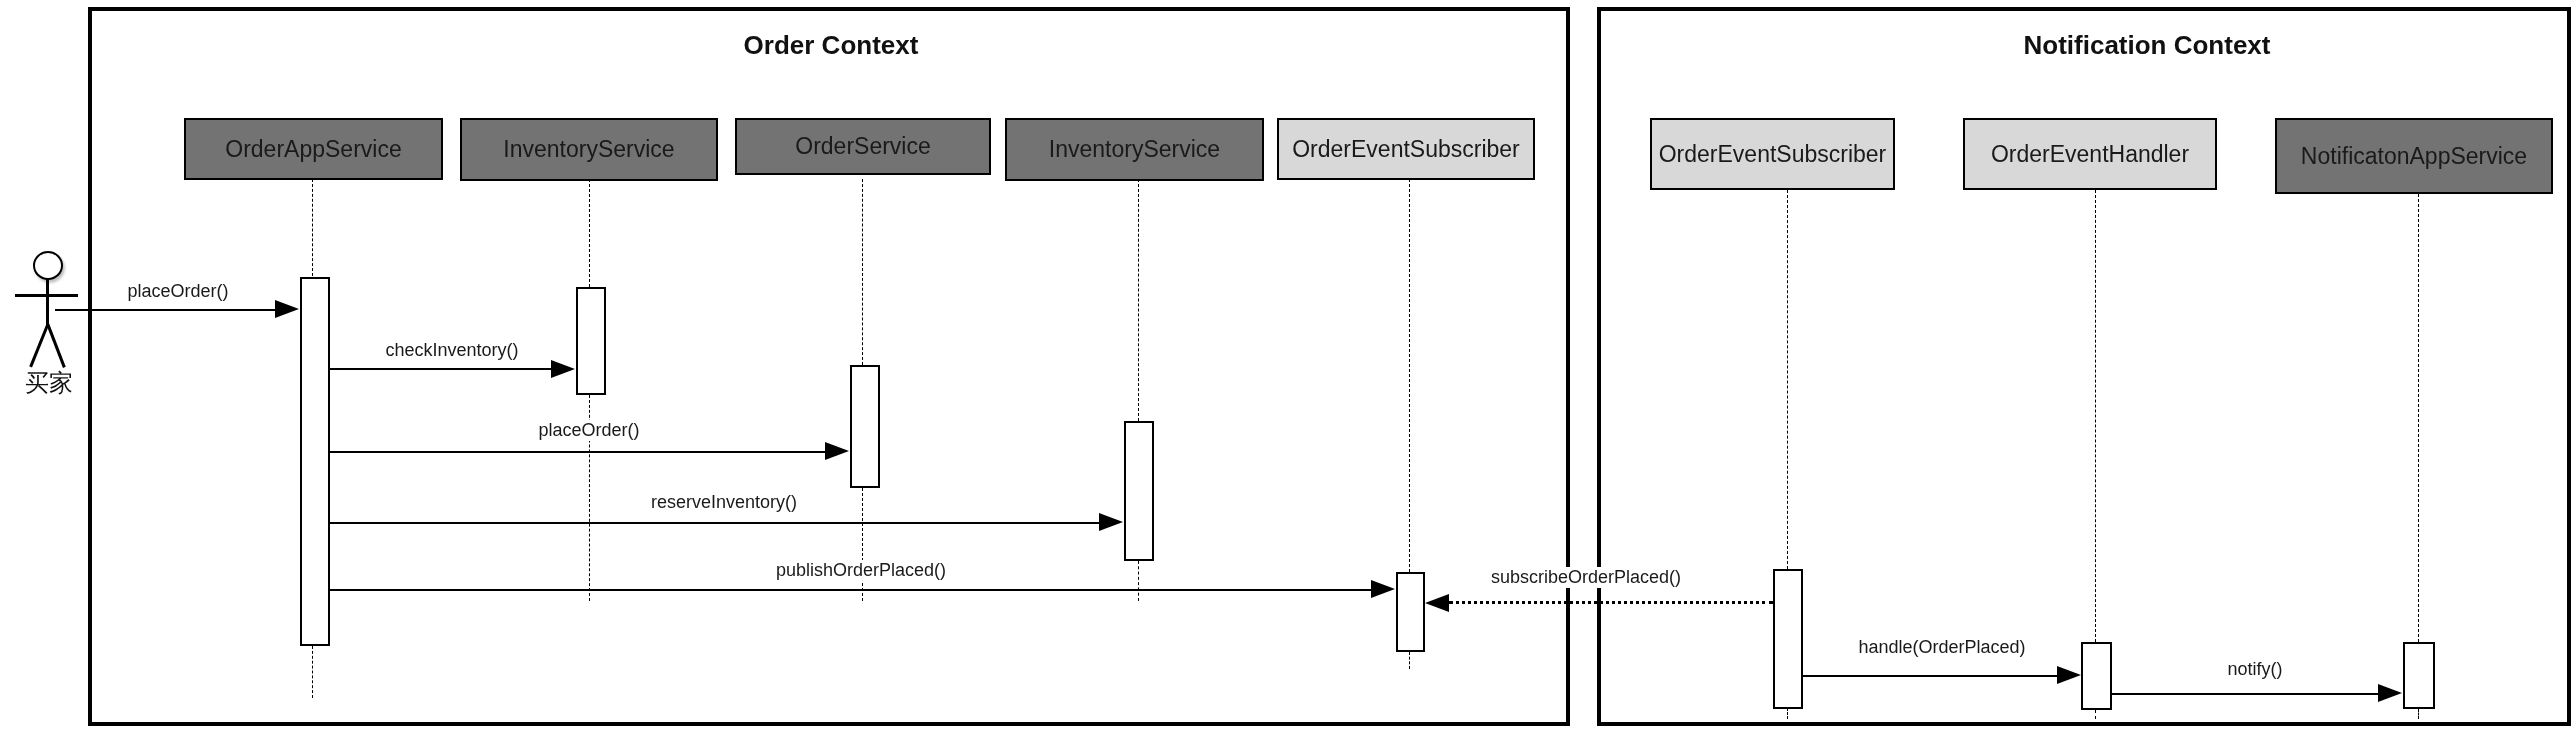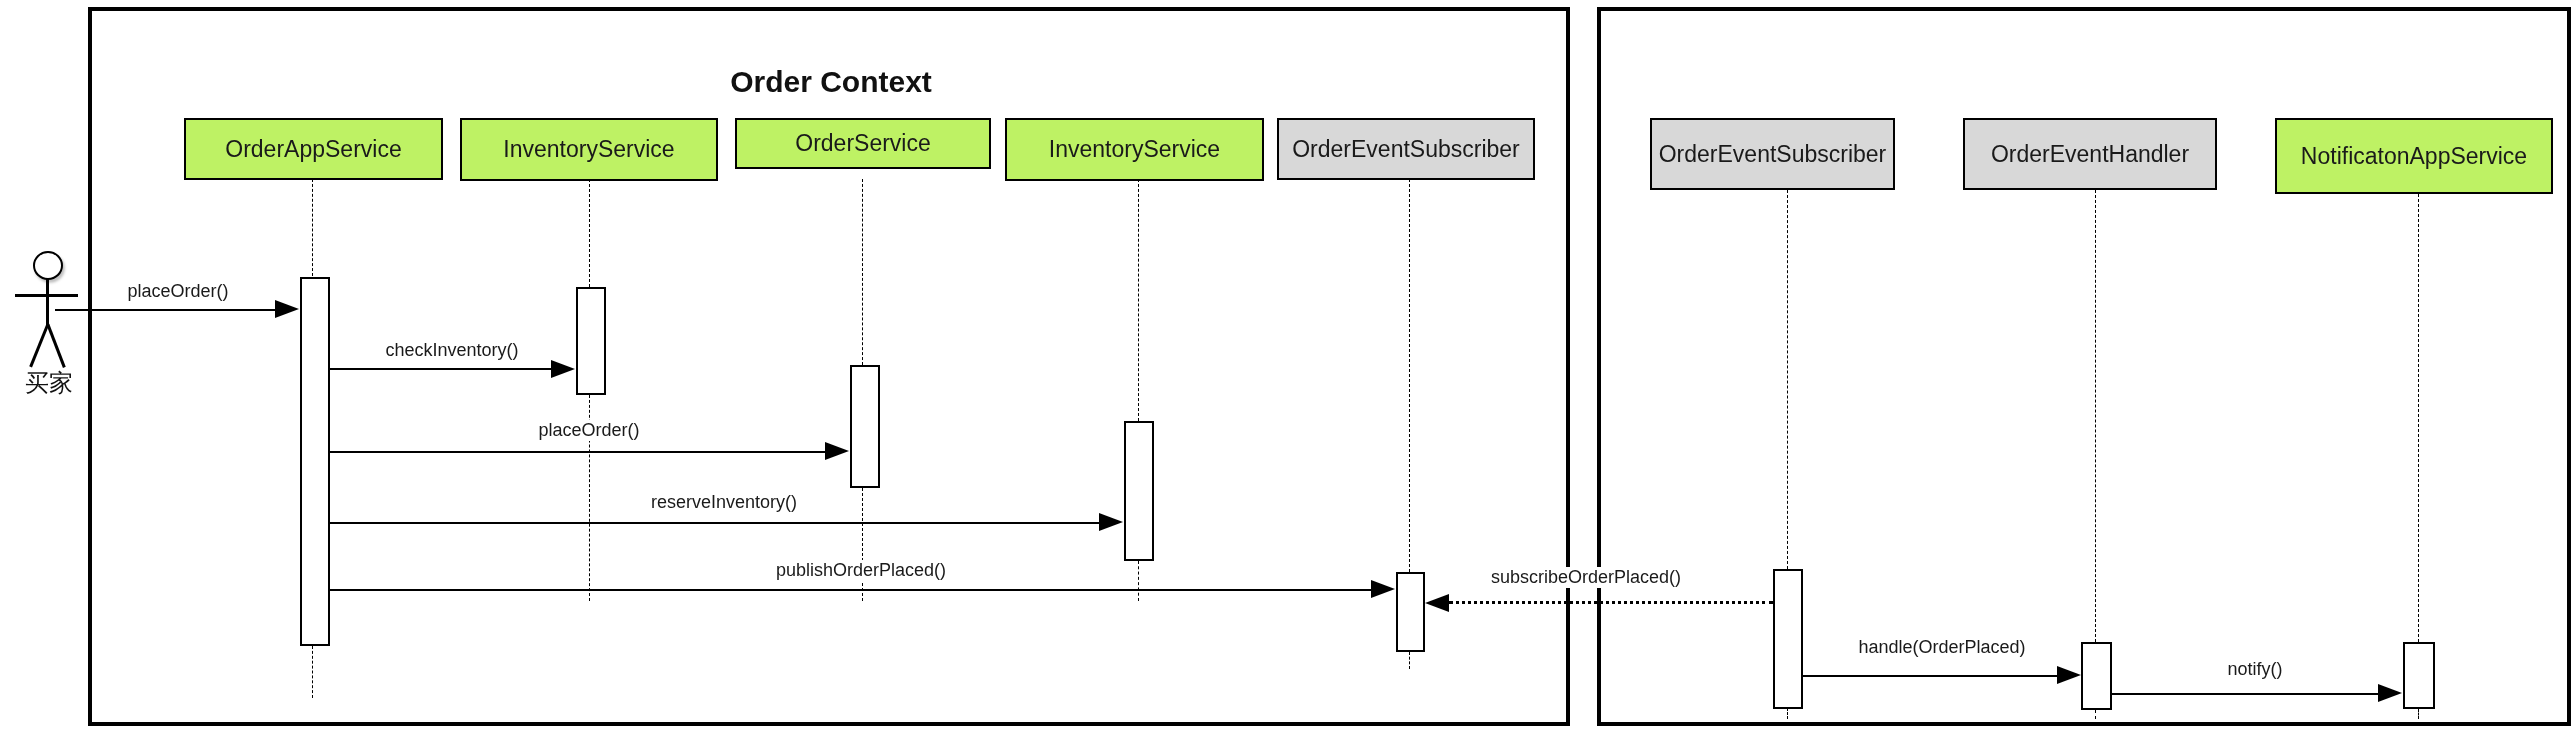--- a/index.html
+++ b/index.html
@@ -9,27 +9,27 @@
     font-family: "Liberation Sans", "DejaVu Sans", sans-serif;
     color: #111111;
     position: relative;
     overflow: hidden;
   }
   .canvas { position: absolute; left: 0; top: 0; width: 2576px; height: 730px; }
 
   .ctx { position: absolute; border: 4.4px solid #000; background: transparent; z-index: 1; }
   .ctx-title {
     position: absolute; transform: translateX(-50%);
-    font-size: 30px; font-weight: bold; white-space: nowrap; z-index: 2; margin-top: 35px;
+    font-size: 26px; font-weight: bold; white-space: nowrap; z-index: 2;
   }
 
   .dash { position: absolute; width: 0; border-left: 1.8px dashed #000; z-index: 2; }
 
   .part {
-    position: absolute; border: 2.7px solid #000; background: #bef264;
+    position: absolute; border: 2.7px solid #000; background: #737373;
     display: flex; align-items: center; justify-content: center;
     font-size: 23px; white-space: nowrap; z-index: 3; color: #1a1a1a;
   }
   .part.gray { background: #d8d8d8; }
 
   .bar { position: absolute; border: 2.7px solid #000; background: #ffffff; z-index: 3; }
 
   .mline { position: absolute; height: 0; border-top: 2.7px solid #000; z-index: 4; }
   .mline.dotted { border-top: 3.5px dotted #000; }
 
@@ -63,20 +63,21 @@
 </style>
 </head>
 <body>
 
 <div class="canvas">
 
   <div class="ctx" style="left:88px;top:7px;width:1482px;height:719px"></div>
   <div class="ctx" style="left:1597px;top:7px;width:974px;height:719px"></div>
 
   <div class="ctx-title" style="left:831px;top:30px">Order Context</div>
+  <div class="ctx-title" style="left:2147px;top:30px">Notification Context</div>
 
   <div class="actor-head"></div>
   <div class="aline" style="left:46px;top:278px;width:2.7px;height:47px"></div>
   <div class="aline" style="left:15px;top:294px;width:63px;height:2.7px"></div>
   <div class="leg" style="transform:rotate(112deg)"></div>
   <div class="leg" style="transform:rotate(69deg)"></div>
   <div class="actor-label">买家</div>
 
   <div class="dash" style="left:312px;top:179px;height:97px"></div>
   <div class="dash" style="left:312px;top:646px;height:52px"></div>
@@ -94,21 +95,21 @@
   <div class="dash" style="left:2095px;top:710px;height:8.8px"></div>
   <div class="dash" style="left:2418px;top:194px;height:448px"></div>
   <div class="dash" style="left:2418px;top:709px;height:9.7px"></div>
 
   <div class="part" style="left:184px;top:118px;width:259px;height:62px">
     <span>OrderAppService</span>
   </div>
   <div class="part" style="left:460px;top:118px;width:258px;height:63px">
     <span>InventoryService</span>
   </div>
-  <div class="part" style="left:735px;top:118px;width:256px;height:51px">
+  <div class="part" style="left:735px;top:118px;width:256px;height:57px">
     <span>OrderService</span>
   </div>
   <div class="part" style="left:1005px;top:118px;width:259px;height:63px">
     <span>InventoryService</span>
   </div>
   <div class="part gray" style="left:1277px;top:118px;width:258px;height:62px">
     <span>OrderEventSubscriber</span>
   </div>
   <div class="part gray" style="left:1650px;top:118px;width:245px;height:72px">
     <span>OrderEventSubscriber</span>

